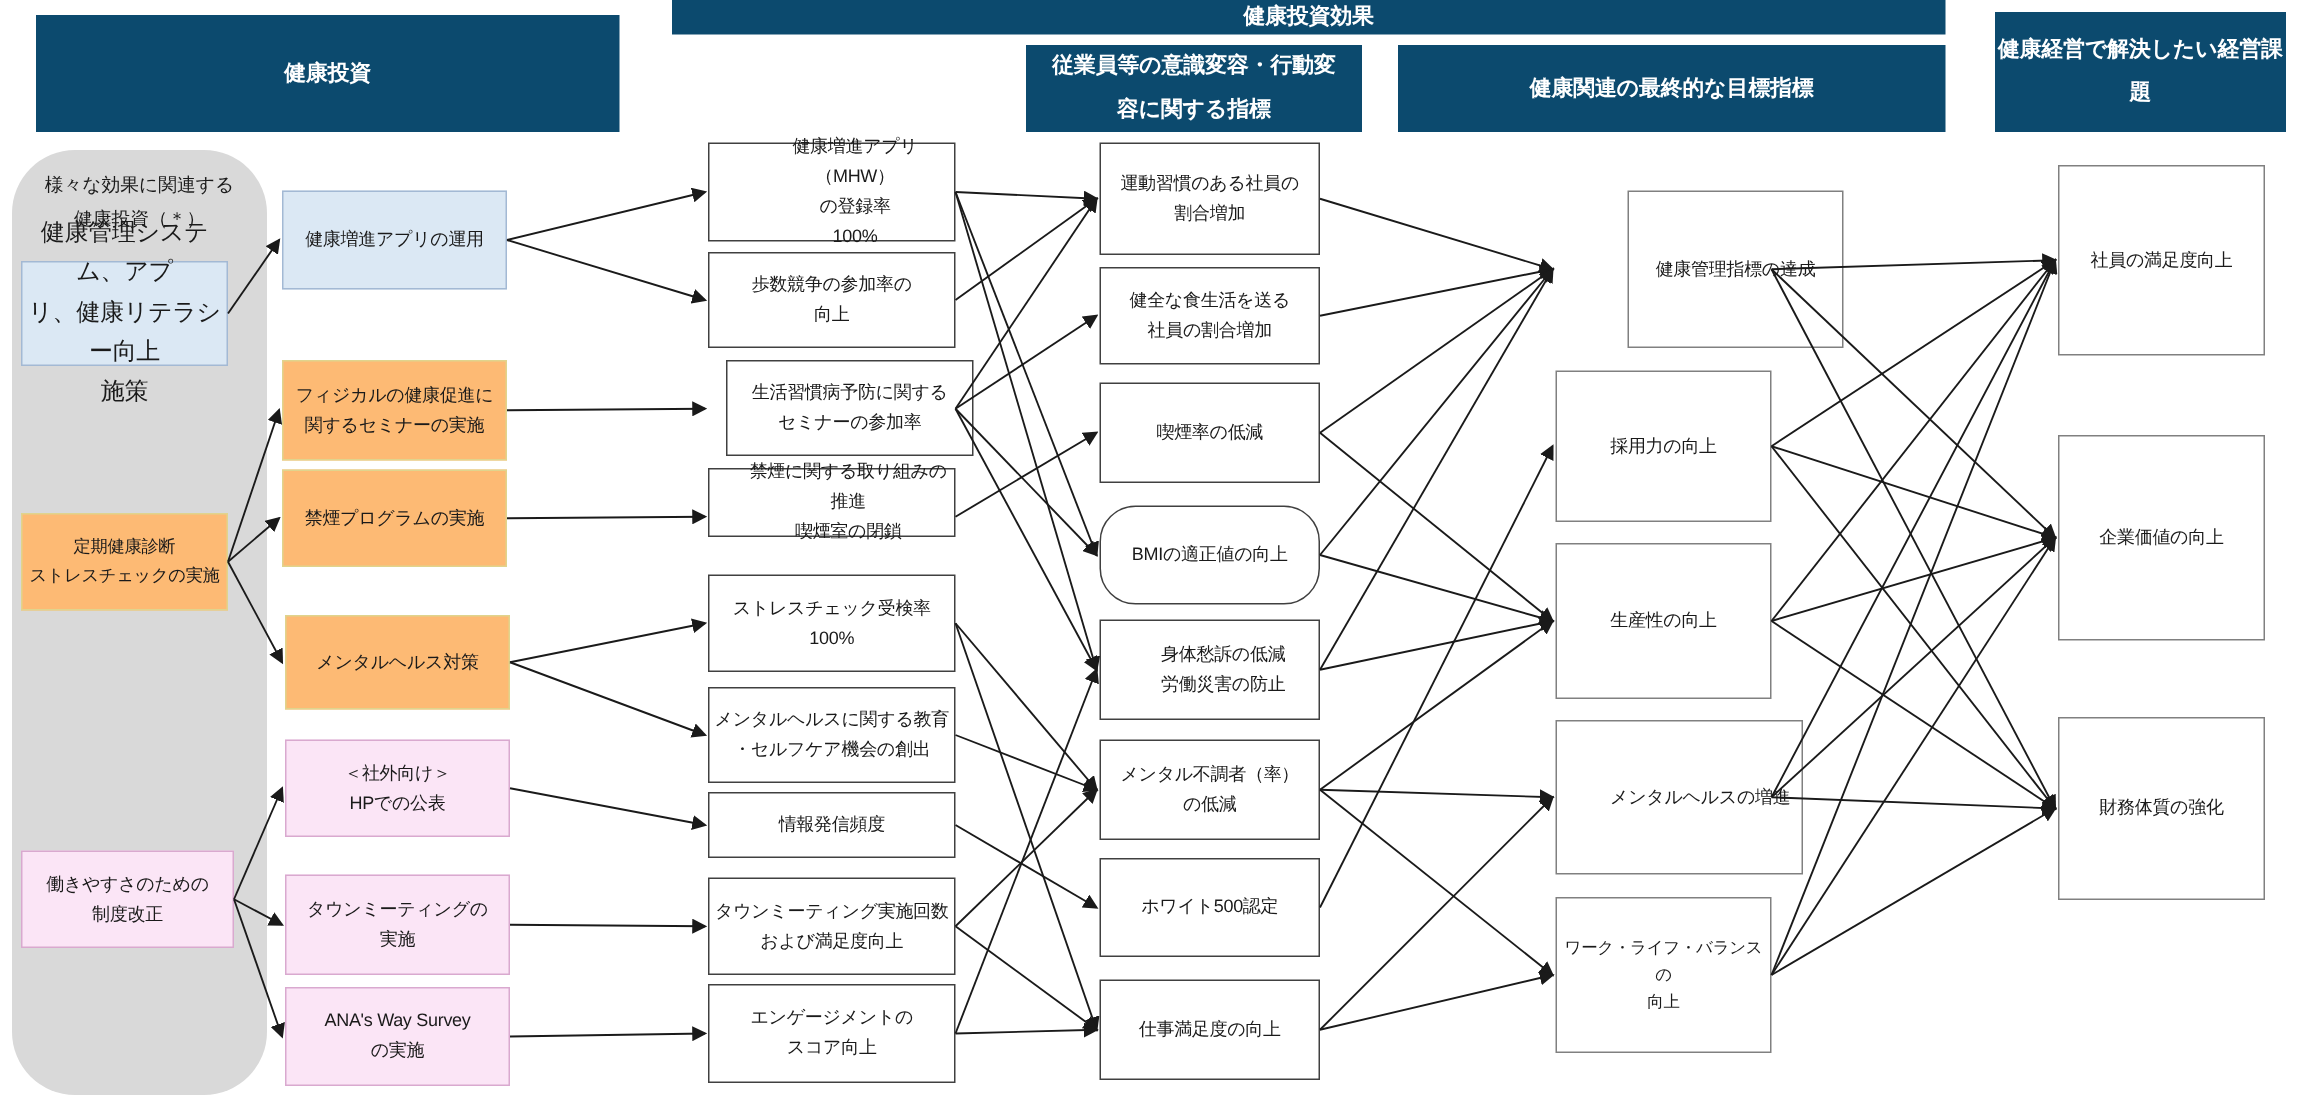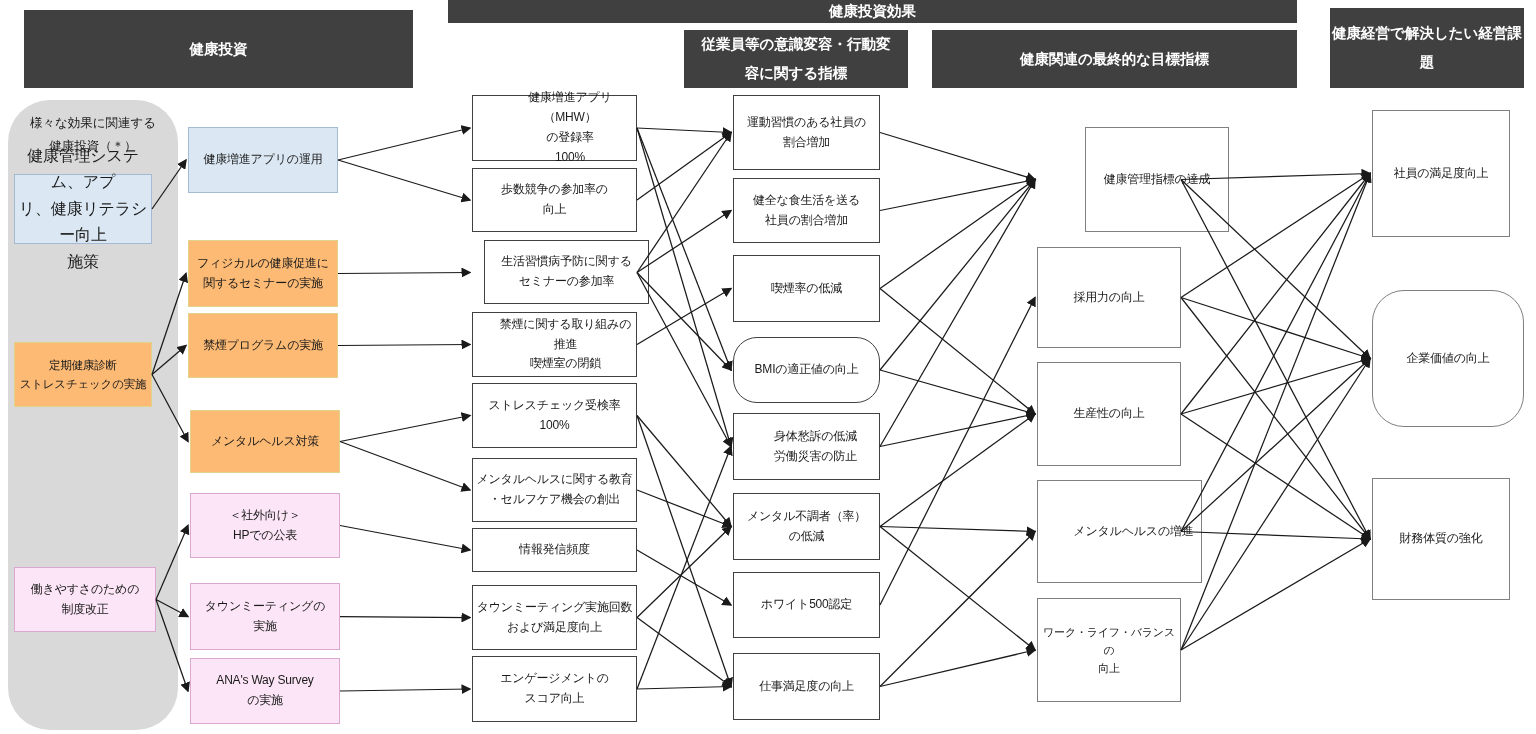--- a/index.html
+++ b/index.html
@@ -1,17 +1,17 @@
 <!DOCTYPE html>
 <html><head>
 <meta charset="utf-8">
 <style>
   html,body{margin:0;padding:0;background:#ffffff;font-family:"Liberation Sans","DejaVu Sans",sans-serif;}
   #canvas{position:relative;width:1536px;height:734px;background:#ffffff;overflow:hidden;}
-  .hdr{position:absolute;background:#404040;color:#ffffff;display:flex;align-items:center;justify-content:center;
+  .hdr{position:absolute;background:#0c4a6e;color:#ffffff;display:flex;align-items:center;justify-content:center;
        text-align:center;font-weight:bold;font-size:14.5px;line-height:2.0;white-space:pre-line;z-index:3;}
   #panel{position:absolute;left:8px;top:100px;width:170px;height:630px;background:#d9d9d9;border-radius:42px;z-index:1;}
   #panel-note{position:absolute;left:8px;top:112px;width:170px;text-align:center;font-size:12.5px;line-height:1.85;
        white-space:pre-line;color:#1a1a1a;z-index:2;}
   .node{position:absolute;display:flex;align-items:center;justify-content:center;text-align:center;
        font-size:12px;line-height:1.65;letter-spacing:-0.2px;color:#1a1a1a;white-space:pre-line;z-index:2;box-sizing:border-box;padding:2px;}
   .v-blue   {background:#dbe8f4;border:1px solid #a3b9d4;}
   .v-yellow {background:#fdba74;border:1px solid #e0d48d;}
   .v-pink   {background:#fbe5f6;border:1px solid #d9a9cf;}
   .v-white  {background:#ffffff;border:1.5px solid #404040;}
@@ -54,21 +54,21 @@
 実施</div>
       <div class="node v-pink" style="left: 190px; top: 658px; width: 150px; height: 66px;">ANA's Way  Survey
 の実施</div>
       <div class="node v-white" style="left: 472px; top: 95px; width: 165px; height: 66px; padding-left: 33px;">健康増進アプリ（MHW）
 の登録率
 100%</div>
       <div class="node v-white" style="left: 472px; top: 168px; width: 165px; height: 64px;">歩数競争の参加率の
 向上</div>
       <div class="node v-white" style="left: 484px; top: 240px; width: 165px; height: 64px;">生活習慣病予防に関する
 セミナーの参加率</div>
-      <div class="node v-white" style="left: 472px; top: 312px; width: 165px; height: 65px; padding-left: 24px;">禁煙に関する取り組みの
+      <div class="node v-white" style="left: 472px; top: 312px; width: 165px; height: 46px; padding-left: 24px;">禁煙に関する取り組みの
 推進
 喫煙室の閉鎖</div>
       <div class="node v-white" style="left: 472px; top: 383px; width: 165px; height: 65px;">ストレスチェック受検率
 100%</div>
       <div class="node v-white" style="left: 472px; top: 458px; width: 165px; height: 64px;">メンタルヘルスに関する教育
 ・セルフケア機会の創出</div>
       <div class="node v-white" style="left: 472px; top: 528px; width: 165px; height: 44px;">情報発信頻度</div>
       <div class="node v-white" style="left: 472px; top: 585px; width: 165px; height: 65px;">タウンミーティング実施回数
 および満足度向上</div>
       <div class="node v-white" style="left: 472px; top: 656px; width: 165px; height: 66px;">エンゲージメントの
@@ -85,21 +85,21 @@
 の低減</div>
       <div class="node v-white" style="left: 733px; top: 572px; width: 147px; height: 66px;">ホワイト500認定</div>
       <div class="node v-white" style="left: 733px; top: 653px; width: 147px; height: 67px;">仕事満足度の向上</div>
       <div class="node v-outline" style="left: 1037px; top: 127px; width: 144px; height: 105px; margin-left: 48px;">健康管理指標の達成</div>
       <div class="node v-outline" style="left: 1037px; top: 247px; width: 144px; height: 101px;">採用力の向上</div>
       <div class="node v-outline" style="left: 1037px; top: 362px; width: 144px; height: 104px;">生産性の向上</div>
       <div class="node v-outline" style="left: 1037px; top: 480px; width: 165px; height: 103px; padding-left: 30px;">メンタルヘルスの増進</div>
       <div class="node v-outline" style="left: 1037px; top: 598px; width: 144px; height: 104px; font-size: 11px;">ワーク・ライフ・バランスの
 向上</div>
       <div class="node v-outline" style="left: 1372px; top: 110px; width: 138px; height: 127px;">社員の満足度向上</div>
-      <div class="node v-outline" style="left: 1372px; top: 290px; width: 152px; height: 137px; border-radius: 32px;">企業価値の向上</div>
+      <div class="node v-outline" style="left: 1372px; top: 290px; width: 138px; height: 137px;">企業価値の向上</div>
       <div class="node v-outline" style="left: 1372px; top: 478px; width: 138px; height: 122px;">財務体質の強化</div>
     </div>
 
   <svg id="arrows" width="1536" height="734">
     <defs>
       <marker id="arrowhead" viewBox="0 0 10 10" refX="8.5" refY="5" markerWidth="8" markerHeight="8" orient="auto-start-reverse">
         <path d="M0,0 L10,5 L0,10 z" fill="#1a1a1a"></path>
       </marker>
     </defs>
     <g id="edge-group">

